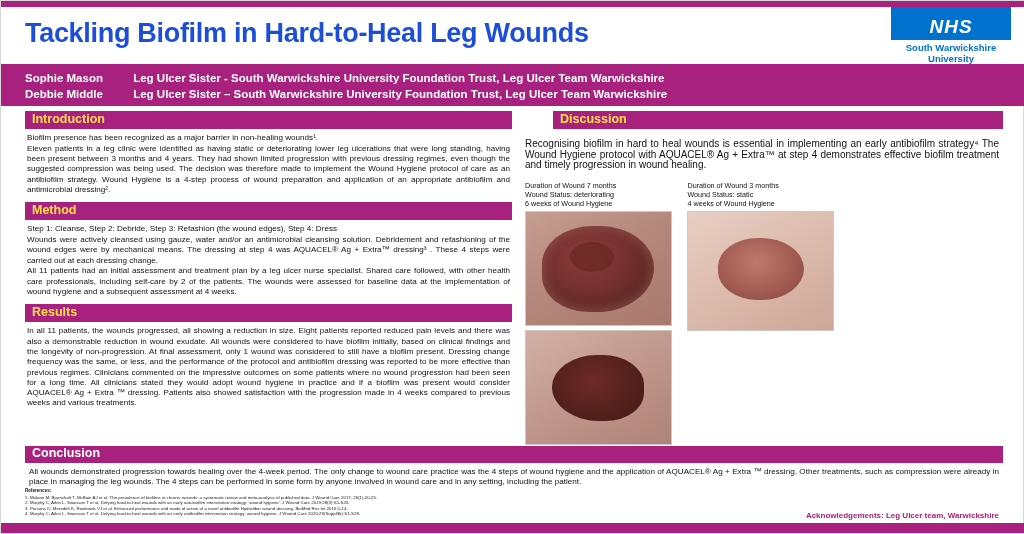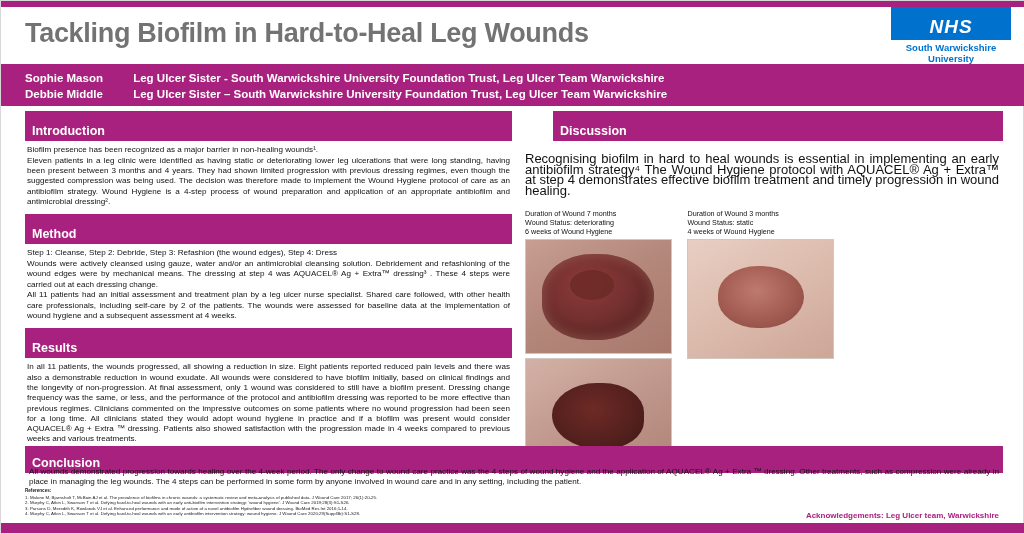--- a/index.html
+++ b/index.html
@@ -16,21 +16,21 @@
     box-sizing:border-box;
     border:1px solid #d8d8d8;
   }
   
   .header{
     position:absolute;left:0;top:0;width:1024px;height:63px;
     background:#ffffff;
   }
   .header-title{
     position:absolute;left:24px;top:17px;
-    font-size:27px;font-weight:bold;color:#737373;
+    font-size:27px;font-weight:bold;color:#1d4ed8;
     letter-spacing:-0.3px;
   }
   .nhs-logo{
     position:absolute;right:14px;top:6px;
     width:120px;text-align:center;
   }
   .nhs-box{
     background:#0072CE;color:#ffffff;
     font-size:19px;font-weight:bold;font-style:italic;
     letter-spacing:1px;
@@ -58,35 +58,35 @@
   .author-name{display:inline-block;width:105px;}
   .author-role{display:inline-block;}
   
   .col-left{
     position:absolute;left:24px;top:110px;width:487px;
   }
   .col-right{
     position:absolute;left:520px;top:110px;width:482px;
   }
   .sec-head{
-    background:#A9217E;color:#ffffff;
+    background:#A9217E;color:#fde047;
     font-size:12.5px;font-weight:bold;
-    padding:13px 0 3px 7px;
+    padding:1px 0 3px 7px;
     margin-bottom:4px;
   }
   .sec-head.right{background:#A9217E;margin-left:32px;}
   .body-text{
     font-size:8.1px;line-height:10.3px;color:#111111;
     text-align:justify;
     margin:0 2px 7px 2px;
   }
   .body-text p{margin:0 0 0.5px 0;}
   
   .disc-text{
-    font-size:13px;line-height:10.6px;color:#111111;text-align:justify;
+    font-size:10px;line-height:10.6px;color:#111111;text-align:justify;
     margin:0 4px 10px 4px;
   }
   .img-grid{
     position:relative;
     margin-left:4px;
     width:474px;
   }
   .img-col{
     display:inline-block;vertical-align:top;
     width:152px;margin-right:6px;
@@ -103,21 +103,21 @@
     position:relative;overflow:hidden;
   }
   .photo.tall{height:118px;}
   .wound{
     position:absolute;border-radius:50%;
   }
   
   .conclusion-head{
     position:absolute;left:24px;top:445px;width:978px;
     background:#A9217E;color:#ffffff;font-size:12.5px;font-weight:bold;
-    padding:10px 0 3px 7px;box-sizing:border-box;
+    padding:0 0 3px 7px;box-sizing:border-box;
   }
   .conclusion-body{
     position:absolute;left:28px;top:466px;width:970px;
     font-size:8.1px;line-height:10.3px;color:#111111;text-align:justify;
   }
   
   .refs{
     position:absolute;left:24px;top:487px;width:700px;
     font-size:4.4px;line-height:5.6px;color:#222222;
   }

